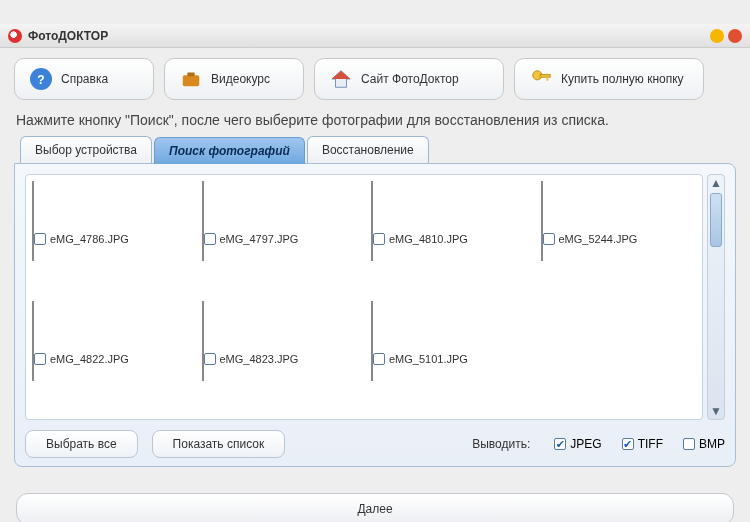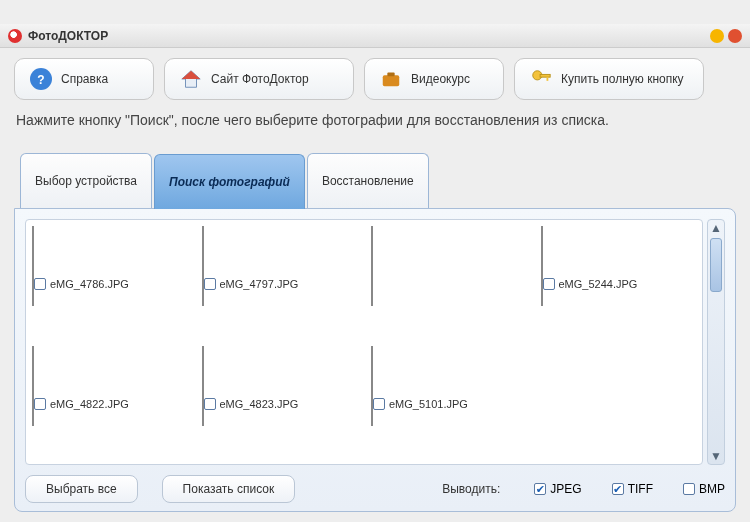--- a/index.html
+++ b/index.html
@@ -11,36 +11,36 @@
 .winbtn{width:14px;height:14px;border-radius:50%;margin-left:4px;}
 .winbtn.min{background:#f7b500;}
 .winbtn.cls{background:#e05030;}
 .chrome{padding:10px 14px 12px;}
 .toolbar{display:flex;gap:10px;}
 .tbtn{flex:0 0 auto;min-width:140px;height:42px;border:1px solid #c8c8c8;border-radius:10px;background:linear-gradient(#ffffff,#eef1f4);display:flex;align-items:center;padding:0 14px;cursor:pointer;gap:8px;color:#333;}
 .tbtn.wide{min-width:190px;}
 .ticon{width:24px;height:24px;flex:none;display:flex;align-items:center;justify-content:center;}
 .instruction{margin:12px 2px 8px;color:#444;font-size:14px;}
 .tabbar{display:flex;align-items:flex-end;padding-left:6px;}
-.tab{border:1px solid #9cb6d6;border-bottom:none;border-radius:6px 6px 0 0;padding:20px 14px;background:linear-gradient(#fdfdfd,#eef1f5);color:#333;margin-right:2px;cursor:pointer;margin-top:17px;}
+.tab{border:1px solid #9cb6d6;border-bottom:none;border-radius:6px 6px 0 0;padding:6px 14px;background:linear-gradient(#fdfdfd,#eef1f5);color:#333;margin-right:2px;cursor:pointer;}
 .tab.active{background:linear-gradient(#9fc6ef,#6fa8df);color:#0a2b55;font-weight:bold;border-color:#6a9cd0;position:relative;top:1px;font-style:italic;}
 .panel{border:1px solid #a8bdd8;border-radius:0 8px 8px 8px;background:linear-gradient(#f4f8fc,#e9eff7);padding:10px 10px 8px;}
 .grid-wrap{display:flex;}
 .grid{flex:1;background:#fff;border:1px solid #c7d2e0;border-radius:4px;padding:6px;display:grid;grid-template-columns:repeat(4,1fr);gap:8px 14px;height:246px;overflow:hidden;}
 .scroll{width:18px;margin-left:4px;background:linear-gradient(#eef3f9,#dbe4ef);border:1px solid #c2cfde;border-radius:4px;position:relative;}
 .scroll .up,.scroll .dn{position:absolute;left:0;right:0;height:16px;display:flex;align-items:center;justify-content:center;color:#567;cursor:pointer;}
 .scroll .up{top:0;} .scroll .dn{bottom:0;}
 .scroll .thumb{position:absolute;left:2px;right:2px;top:18px;height:54px;background:linear-gradient(#cfe0f3,#a9c4e4);border:1px solid #8aa9cc;border-radius:3px;}
 .cell{display:flex;flex-direction:row;align-items:stretch;}
 .thumbimg{height:80px;border:1px solid #888;background:#556;}
 .caprow{display:flex;align-items:center;margin-top:4px;gap:4px;}
 .cbox{width:12px;height:12px;border:1px solid #5b7aa3;border-radius:2px;background:#fff;flex:none;}
 .cbox.checked::after{content:"✔";display:block;color:#1a5fb4;font-size:11px;line-height:10px;text-align:center;}
 .fname{font-size:11px;color:#333;white-space:nowrap;overflow:hidden;text-overflow:ellipsis;}
-.panel-bottom{display:flex;align-items:center;margin-top:10px;gap:24px;}
+.panel-bottom{display:flex;align-items:center;margin-top:10px;gap:14px;}
 .sbtn{height:28px;padding:0 20px;border:1px solid #bac6d5;border-radius:8px;background:linear-gradient(#fff,#eef2f7);cursor:pointer;color:#333;}
 .panel-bottom .gap{flex:1;}
 .flt-label{color:#333;margin-right:4px;}
 .flt{display:flex;align-items:center;gap:4px;margin-left:6px;text-align:center;}
 .footer{display:flex;padding:14px 16px 0;flex-direction:column;}
 .footer .gap{flex:1;}
 .fbtn{height:32px;min-width:130px;padding:0 24px;border:1px solid #c2c9d0;border-radius:12px;background:linear-gradient(#fff,#eceff2);cursor:pointer;color:#333;}
 
 .t0{background:linear-gradient(170deg,#d39a74 0 55%,#8b5a3a 55% 100%);}
 .t1{background:linear-gradient(180deg,#284a7a 0 48%,#0d1a2c 48% 100%);}
@@ -66,37 +66,37 @@
   <div class="toolbar">
     <div class="tbtn">
       <span class="ticon">
           <svg viewBox="0 0 24 24" width="24" height="24">
             <circle cx="12" cy="12" r="11" fill="#3b82d8"></circle>
             <text x="12" y="17" text-anchor="middle" font-size="16" font-weight="bold" fill="#fff">?</text>
           </svg>
         </span>
       <span>Справка</span>
     </div>
+    <div class="tbtn">
+      <span class="ticon">
+          <svg viewBox="0 0 24 24" width="22" height="22">
+            <rect x="3" y="8" width="18" height="12" rx="2" fill="#d98a1f"></rect>
+            <rect x="8" y="5" width="8" height="4" rx="1" fill="#b06f14"></rect>
+          </svg>
+        </span>
+      <span>Видеокурс</span>
+    </div>
     <div class="tbtn wide">
       <span class="ticon">
           <svg viewBox="0 0 24 24" width="22" height="22">
             <polygon points="12,3 22,12 18,12 18,21 6,21 6,12 2,12" fill="#e8eef6" stroke="#6b8bb5"></polygon>
             <polygon points="12,3 22,12 2,12" fill="#d94f3e"></polygon>
           </svg>
         </span>
       <span>Сайт ФотоДоктор</span>
-    </div>
-    <div class="tbtn">
-      <span class="ticon">
-          <svg viewBox="0 0 24 24" width="22" height="22">
-            <rect x="3" y="8" width="18" height="12" rx="2" fill="#d98a1f"></rect>
-            <rect x="8" y="5" width="8" height="4" rx="1" fill="#b06f14"></rect>
-          </svg>
-        </span>
-      <span>Видеокурс</span>
     </div>
     <div class="tbtn wide">
       <span class="ticon">
           <svg viewBox="0 0 24 24" width="22" height="22">
             <circle cx="8" cy="8" r="5" fill="#f3c23b" stroke="#b8901a"></circle>
             <rect x="11" y="7" width="11" height="3" fill="#f3c23b" stroke="#b8901a"></rect>
             <rect x="18" y="10" width="2" height="4" fill="#f3c23b"></rect>
           </svg>
         </span>
       <span>Купить полную кнопку</span>
@@ -123,20 +123,24 @@
           </div>
         <div class="cell">
             <div class="thumbimg t1"></div>
             <div class="caprow">
               <div class="cbox"></div>
               <div class="fname">eMG_4797.JPG</div>
             </div>
           </div>
         <div class="cell">
             <div class="thumbimg t2"></div>
+            <div class="caprow">
+              <div class="cbox"></div>
+              <div class="fname">eMG_4810.JPG</div>
+            </div>
           </div>
         <div class="cell">
             <div class="thumbimg t3"></div>
             <div class="caprow">
               <div class="cbox"></div>
               <div class="fname">eMG_5244.JPG</div>
             </div>
           </div>
         <div class="cell">
             <div class="thumbimg t4"></div>

